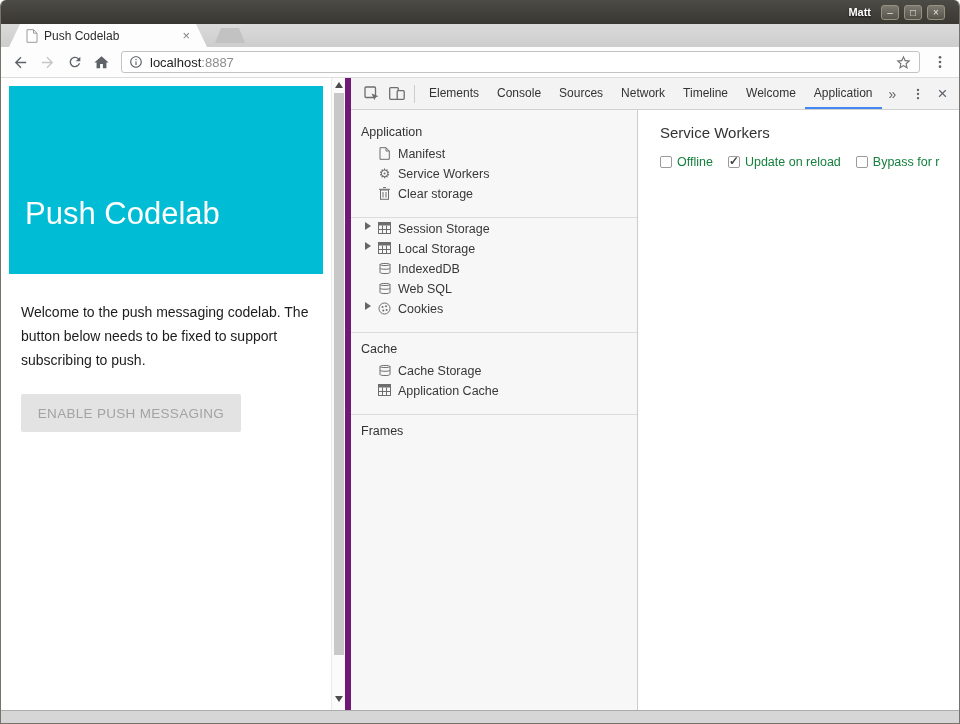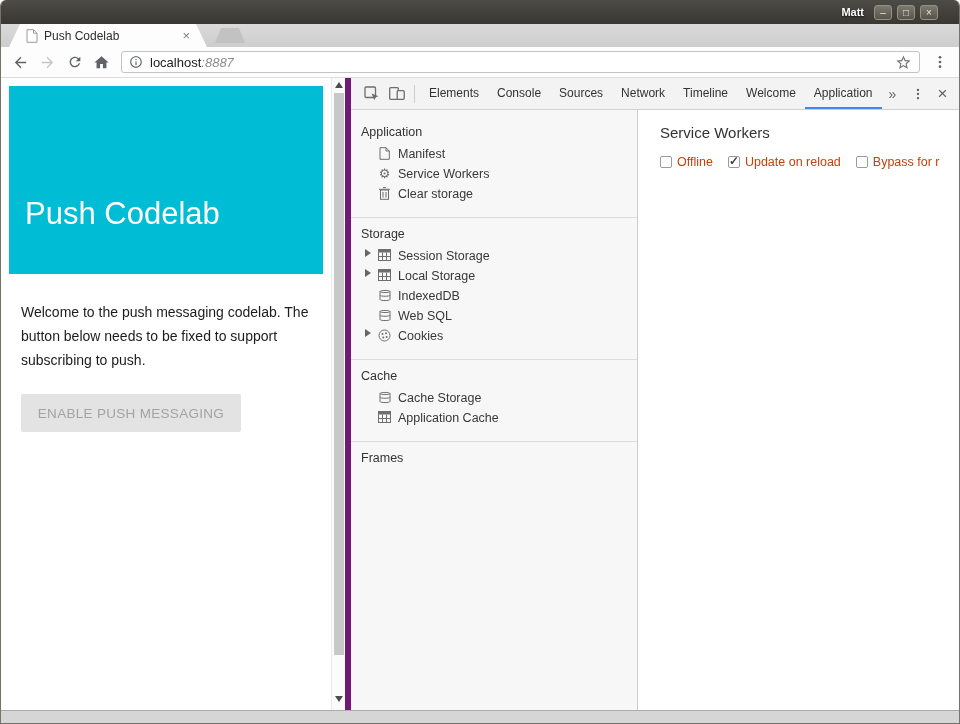--- a/index.html
+++ b/index.html
@@ -3,21 +3,21 @@
 <meta charset="utf-8">
 <style>
   * { margin:0; padding:0; box-sizing:border-box; }
   html,body { width:960px; height:724px; }
   body { font-family:"Liberation Sans", sans-serif; background:#ffffff; }
   .window { width:960px; height:724px; position:relative; overflow:hidden;
             border:1px solid #77736b; border-top:none; border-radius:6px 6px 0 0; background:#fff; }
 
   
   .titlebar { height:24px; display:flex; align-items:center; justify-content:flex-end;
-              gap:5px; padding:0 21px; background:linear-gradient(#4d4b46,#393732); }
+              gap:5px; padding:0 14px; background:linear-gradient(#4d4b46,#393732); }
   .tb-user { color:#fff; font-weight:bold; font-size:11px; margin-right:5px;
              text-shadow:0 1px 2px rgba(0,0,0,.8); }
   .tb-btn { width:18px; height:15px; border:1px solid #97917f; border-radius:3px;
             background:linear-gradient(#7d7970,#57544c); color:#ece8dc; font-size:10px;
             line-height:13px; text-align:center; }
 
   
   .tabstrip { height:23px; background:linear-gradient(#dadada,#cdcdcd); display:flex;
               align-items:flex-end; padding-left:8px; }
   .tab { height:23px; width:198px; background:#fdfdfd;
@@ -29,21 +29,21 @@
   .newtab { width:30px; height:15px; margin:4px 0 0 8px; align-self:flex-start;
             background:#c2c2c2; clip-path:polygon(6px 0, 24px 0, 30px 15px, 0 15px); }
 
   
   .toolbar { height:31px; background:#fdfdfd; display:flex; align-items:center;
              padding:0 6px; border-bottom:1px solid #dcdcdc; }
   .nav-btn { width:27px; height:26px; display:flex; align-items:center; justify-content:center; }
   .omnibox { flex:1; height:22px; border:1px solid #c3c3c3; border-radius:3px; background:#fff;
              display:flex; align-items:center; padding:0 7px; margin:0 6px; }
   .url { font-size:13px; margin-left:7px; flex:1; white-space:nowrap; overflow:hidden; }
-  .host { color:#202124; } .port { color:#8d8d8d;font-style:italic; }
+  .host { color:#202124; } .port { color:#8d8d8d; }
 
   
   .content { display:flex; height:632px; }
 
   
   .page { width:330px; flex:0 0 330px; background:#fff; }
   .hero { margin:8px; height:188px; background:#00bcd4; position:relative; }
   .hero-title { position:absolute; left:16px; bottom:42px; font-size:31px;
                 font-weight:400; color:#fff; }
   .para { margin:26px 14px 0 20px; font-size:14px; line-height:24px; color:#1c1c1c; }
@@ -87,21 +87,21 @@
   .arrow.tri::before { content:""; width:0; height:0; border-top:4px solid transparent;
                        border-bottom:4px solid transparent; border-left:6px solid #666; }
   .icon { width:17px; flex:0 0 17px; display:inline-flex; justify-content:center;
           margin-right:5px; color:#6e6e6e; }
   .gear-glyph { font-size:13px; line-height:14px; color:#6e6e6e; }
   .lbl { color:#383838; white-space:nowrap; }
 
   .dt-main { flex:1; min-width:0; background:#fff; padding:12px 16px; overflow:hidden; }
   .sw-title { font-size:15px; font-weight:500; color:#333; margin:2px 0 14px 6px; }
   .sw-checks { display:flex; align-items:center; margin-left:6px; font-size:12.5px;
-               color:#c2410c; white-space:nowrap; overflow:hidden; }
+               color:#15803d; white-space:nowrap; overflow:hidden; }
   .sw-check { display:inline-flex; align-items:center; margin-right:15px; flex:0 0 auto; }
   .cb { width:12px; height:12px; border:1px solid #9b9b9b; border-radius:2px; background:#fff;
         margin-right:5px; position:relative; flex:0 0 12px; }
   .cb[data-checked="true"]::after { content:"\2713"; position:absolute; left:0; top:-3px;
         font-size:12px; font-weight:bold; color:#414141; }
 
   .window-bottom { height:14px; background:#d6d6d6; border-top:1px solid #ababab; }
 
   svg { display:block; }
 </style>
@@ -256,21 +256,20 @@
                     <line x1="4" y1="0.6" x2="7" y2="0.6" stroke="currentColor"></line>
                     <line x1="4" y1="5" x2="4" y2="10.5" stroke="currentColor"></line>
                     <line x1="7" y1="5" x2="7" y2="10.5" stroke="currentColor"></line>
                   </svg>
               </span>
               <span class="lbl">Clear storage</span>
             </div>
           </div>
 
           <div class="dt-section">
-            <div class="dt-section-title">Storage</div>
             <div class="dt-item">
               <span class="arrow tri"></span>
               <span class="icon">
                 <svg width="13" height="12" viewBox="0 0 13 12">
                     <rect x="0.5" y="0.5" width="12" height="11" fill="none" stroke="currentColor"></rect>
                     <rect x="0.5" y="0.5" width="12" height="3" fill="currentColor"></rect>
                     <line x1="4.5" y1="3.5" x2="4.5" y2="11.5" stroke="currentColor"></line>
                     <line x1="8.5" y1="3.5" x2="8.5" y2="11.5" stroke="currentColor"></line>
                     <line x1="0.5" y1="7.5" x2="12.5" y2="7.5" stroke="currentColor"></line>
                   </svg>

